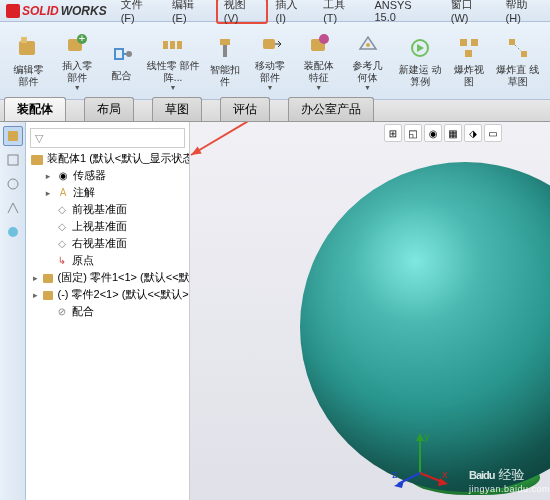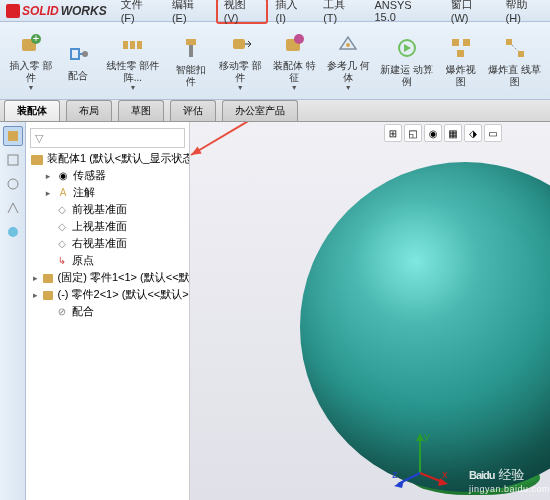--- a/index.html
+++ b/index.html
@@ -10,21 +10,21 @@
 .logo-text{font-weight:bold;font-style:italic;color:#da2128;font-size:12px}
 .logo-text2{font-weight:bold;font-style:italic;color:#333;font-size:12px}
 .menu-item{padding:12px 8px;height:22px;display:flex;align-items:center;cursor:pointer;color:#333}
 .menu-highlight{border:2px solid #e74c3c;border-radius:3px;padding:0 6px;height:26px}
 .ribbon{height:78px;background:linear-gradient(#eaf2fa,#dae6f2);border-bottom:1px solid #b0c0d8;display:flex;align-items:stretch;padding:2px 4px}
 .ribbon-btn{display:flex;flex-direction:column;align-items:center;justify-content:center;padding:2px 4px;cursor:pointer;border-radius:3px;min-width:40px;position:relative}
 .ribbon-icon{width:28px;height:28px;margin-bottom:2px;display:flex;align-items:center;justify-content:center}
 .ribbon-label{text-align:center;line-height:12px;font-size:10px;color:#333}
 .dropdown-arrow{font-size:7px;color:#555}
 .tabs{height:22px;background:linear-gradient(#e8e8e8,#d8d8d8);display:flex;align-items:flex-end;border-bottom:1px solid #999;padding-left:4px}
-.tab{padding:3px 12px;background:linear-gradient(#e0e0e0,#cdcdcd);border:1px solid #999;border-bottom:none;border-radius:3px 3px 0 0;margin-right:6px;cursor:pointer;font-size:10px}
+.tab{padding:3px 12px;background:linear-gradient(#e0e0e0,#cdcdcd);border:1px solid #999;border-bottom:none;border-radius:3px 3px 0 0;margin-right:18px;cursor:pointer;font-size:12px}
 .tab.active{background:linear-gradient(#f8f8f8,#e8e8e8);font-weight:bold}
 .main{display:flex;height:378px}
 .sidebar{width:190px;background:#fff;border-right:1px solid #ccc;display:flex;flex-direction:column}
 .sidebar-strip{width:26px;background:linear-gradient(90deg,#e8f0f8,#d9e5f2);border-right:1px solid #b0c0d8;display:flex;flex-direction:column;align-items:center;padding-top:4px;gap:4px}
 .strip-icon{width:20px;height:20px;cursor:pointer;display:flex;align-items:center;justify-content:center;border-radius:2px}
 .strip-icon.active{background:#c0d8f0;border:1px solid #7090c0}
 .sidebar-body{display:flex;flex:1}
 .tree{flex:1;padding:4px 2px;overflow:hidden}
 .tree-filter{height:20px;border:1px solid #ccc;margin:2px;display:flex;align-items:center;padding:0 4px}
 .tree-item{display:flex;align-items:center;padding:1px 2px;cursor:pointer;gap:3px;white-space:nowrap}
@@ -59,20 +59,30 @@
   <div class="menu-item">工具(T)</div>
   <div class="menu-item">ANSYS 15.0</div>
   <div class="menu-item">窗口(W)</div>
   <div class="menu-item">帮助(H)</div>
 </div>
 
 <div class="ribbon">
   <div class="ribbon-btn">
     <div class="ribbon-icon">
         <svg width="26" height="26">
+          <rect x="4" y="6" width="16" height="14" fill="#d4a850" rx="2"></rect>
+          <rect x="6" y="2" width="6" height="6" fill="#e0c070"></rect>
+        </svg>
+      </div>
+    <div class="ribbon-label">编辑零
+部件</div>
+  </div>
+  <div class="ribbon-btn">
+    <div class="ribbon-icon">
+        <svg width="26" height="26">
           <rect x="4" y="8" width="14" height="12" fill="#d4a850" rx="2"></rect>
           <circle cx="18" cy="8" r="5" fill="#50a050"></circle>
           <text x="18" y="11" font-size="8" fill="#fff" text-anchor="middle">+</text>
         </svg>
       </div>
     <div class="ribbon-label">插入零
 部件</div>
     <span class="dropdown-arrow">▼</span>
   </div>
   <div class="ribbon-btn">

